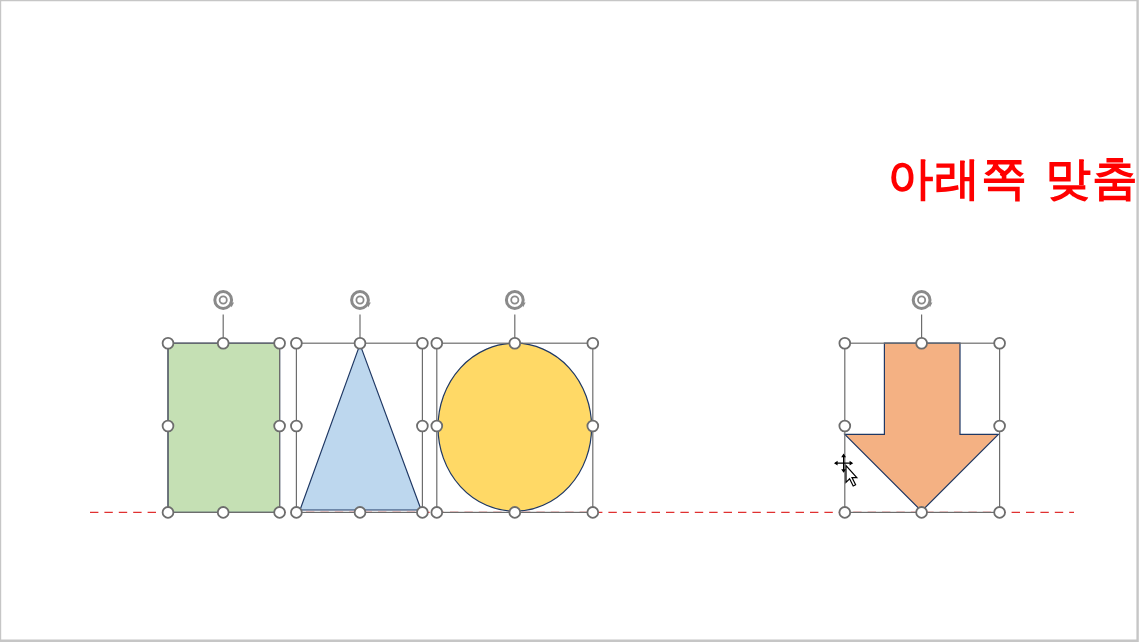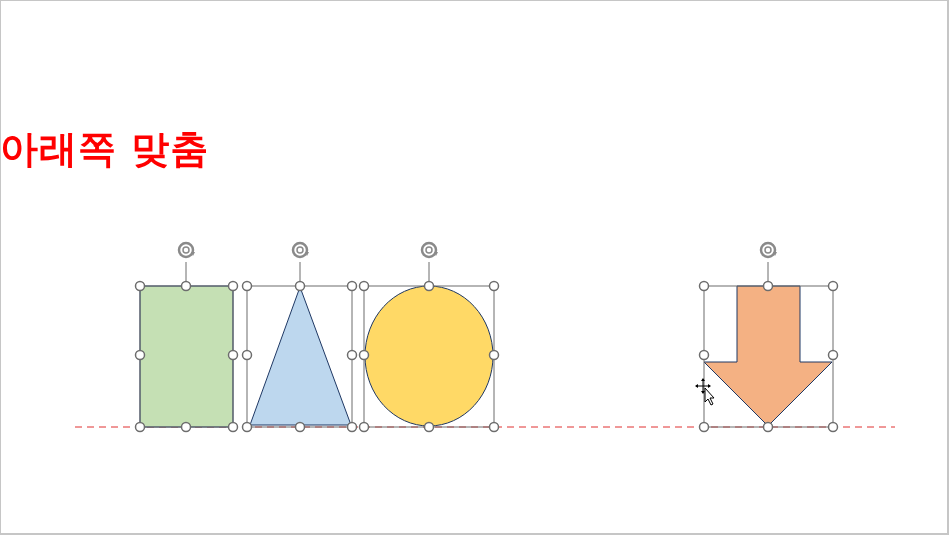--- a/index.html
+++ b/index.html
@@ -1,18 +1,18 @@
 <!DOCTYPE html>
 <html><head>
 <meta charset="utf-8">
 <style>
   html, body { margin:0; padding:0; background:#ffffff; }
   body { width:949px; height:535px; overflow:hidden; position:relative; font-family:"DejaVu Sans", sans-serif; }
   .slide { position:absolute; left:0; top:0; width:946px; height:532px; border-top:1px solid #c6c6c6; border-left:1px solid #c6c6c6; border-right:3px solid #c6c6c6; border-bottom:3px solid #c6c6c6; background:#fff; }
-  .title { position:absolute; left:0; width:949px; top:124px; text-align:left; font-size:38px; font-weight:bold; color:#ff0000; letter-spacing:1px; }
+  .title { position:absolute; left:0; width:949px; top:124px; text-align:right; font-size:38px; font-weight:bold; color:#ff0000; letter-spacing:1px; }
   svg.canvas { position:absolute; left:0; top:0; }
 </style>
 </head>
 <body>
 
 <div class="slide"></div>
 <div class="title">아래쪽 맞춤</div>
 
 <svg class="canvas" width="949" height="535" viewBox="0 0 949 535" xmlns="http://www.w3.org/2000/svg">
 

